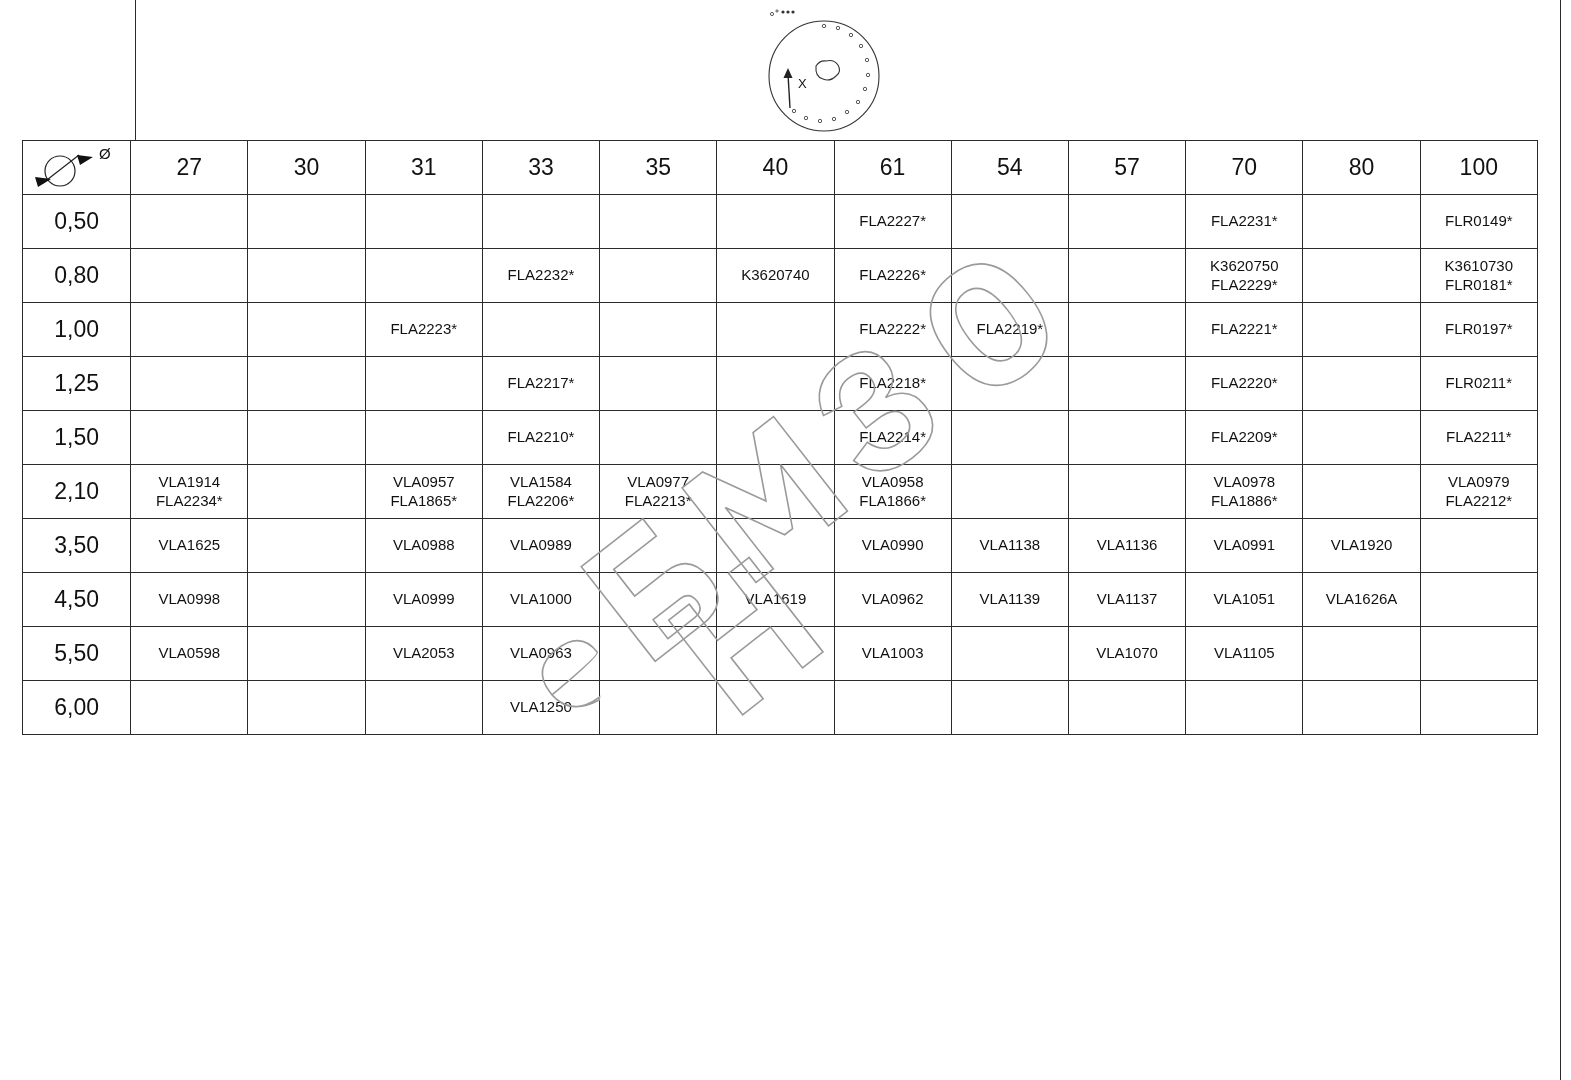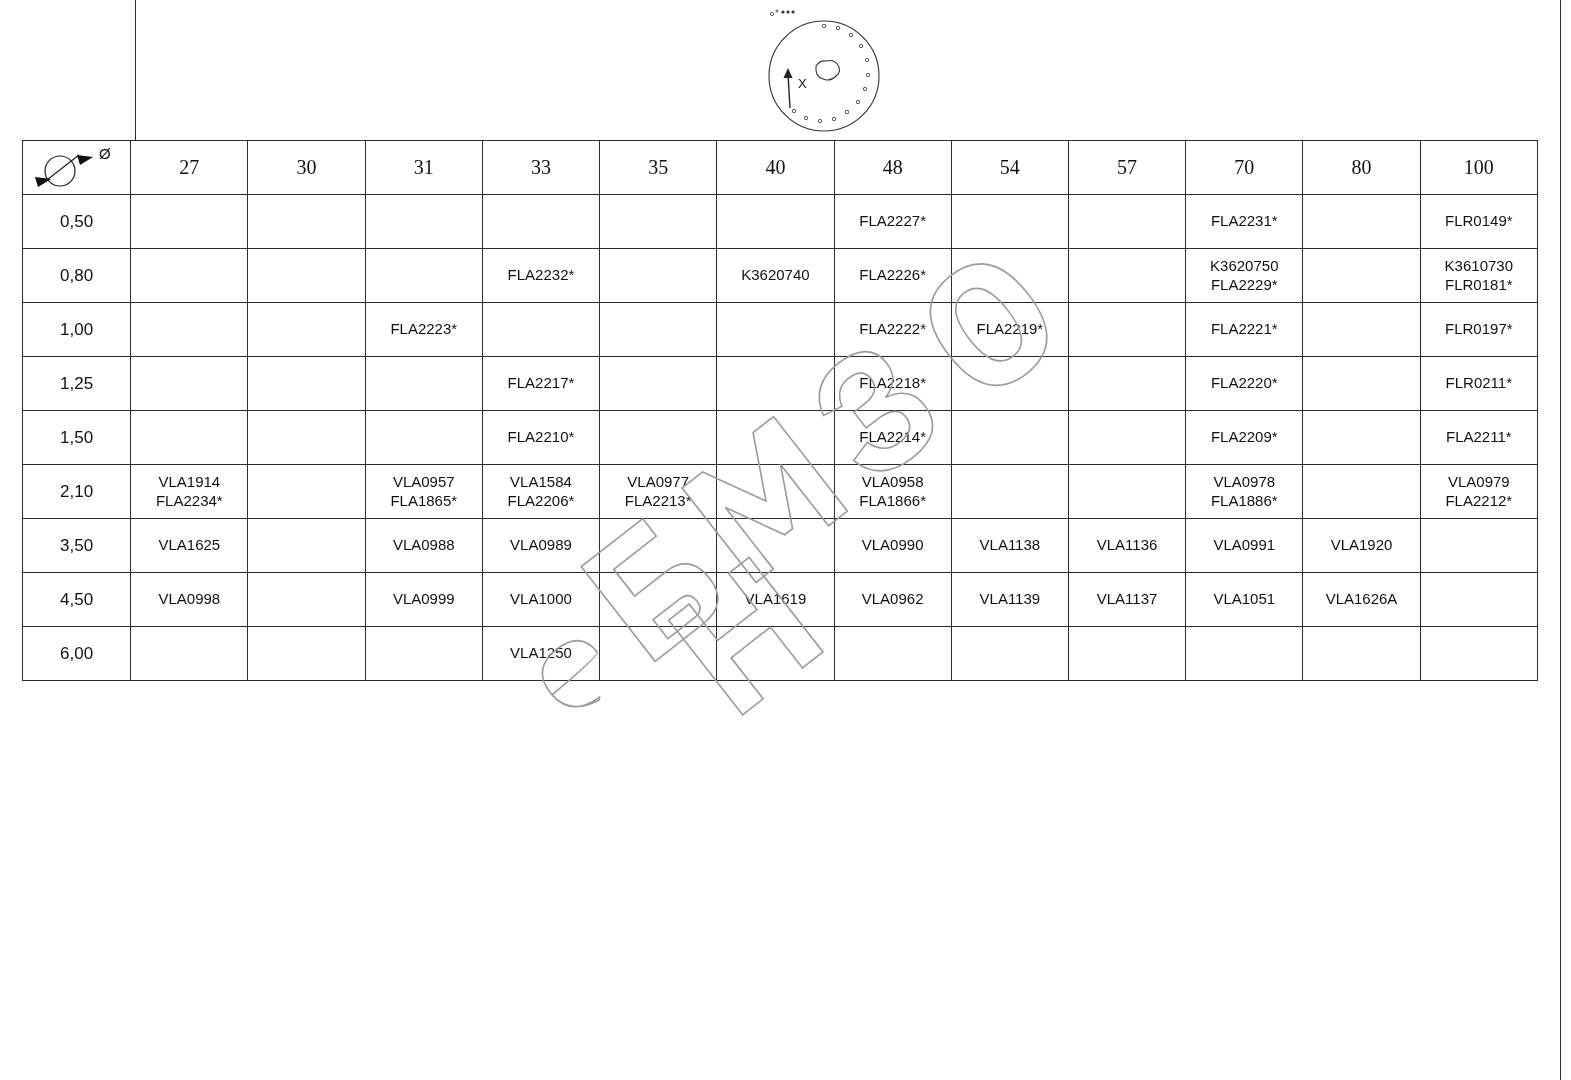--- a/index.html
+++ b/index.html
@@ -79,26 +79,25 @@
     height: 56px;
   }
   .corner-svg {
     position: absolute;
     left: 0;
     top: 0;
     width: 108px;
     height: 56px;
   }
   th.head {
-    font-size: 20px;
+    font-size: 23px;
     height: 56px;
-    font-family: Liberation Serif, serif;
   }
   td.rowlabel {
-    font-size: 17px;
+    font-size: 23px;
   }
   td.cell {
     font-size: 15px;
     white-space: pre-line;
   }
 
   
   .watermark {
     position: absolute;
     left: 430px;
@@ -177,21 +176,21 @@
             <path d="M58 20 l16 2 l-13 8 z" fill="#111" transform="translate(-4,-6)"></path>
             <text x="76" y="18" font-family="Liberation Sans, sans-serif" font-size="15" fill="#111">Ø</text>
           </svg>
         </th>
         <th class="head">27</th>
         <th class="head">30</th>
         <th class="head">31</th>
         <th class="head">33</th>
         <th class="head">35</th>
         <th class="head">40</th>
-        <th class="head">48</th>
+        <th class="head">61</th>
         <th class="head">54</th>
         <th class="head">57</th>
         <th class="head">70</th>
         <th class="head">80</th>
         <th class="head">100</th>
       </tr>
     </thead>
     <tbody id="matrix-body">
         <tr>
           <td class="rowlabel">0,50</td>
@@ -316,20 +315,35 @@
           <td class="cell"></td>
           <td class="cell">VLA1619</td>
           <td class="cell">VLA0962</td>
           <td class="cell">VLA1139</td>
           <td class="cell">VLA1137</td>
           <td class="cell">VLA1051</td>
           <td class="cell">VLA1626A</td>
           <td class="cell"></td>
         </tr>
         <tr>
+          <td class="rowlabel">5,50</td>
+          <td class="cell">VLA0598</td>
+          <td class="cell"></td>
+          <td class="cell">VLA2053</td>
+          <td class="cell">VLA0963</td>
+          <td class="cell"></td>
+          <td class="cell"></td>
+          <td class="cell">VLA1003</td>
+          <td class="cell"></td>
+          <td class="cell">VLA1070</td>
+          <td class="cell">VLA1105</td>
+          <td class="cell"></td>
+          <td class="cell"></td>
+        </tr>
+        <tr>
           <td class="rowlabel">6,00</td>
           <td class="cell"></td>
           <td class="cell"></td>
           <td class="cell"></td>
           <td class="cell">VLA1250</td>
           <td class="cell"></td>
           <td class="cell"></td>
           <td class="cell"></td>
           <td class="cell"></td>
           <td class="cell"></td>

